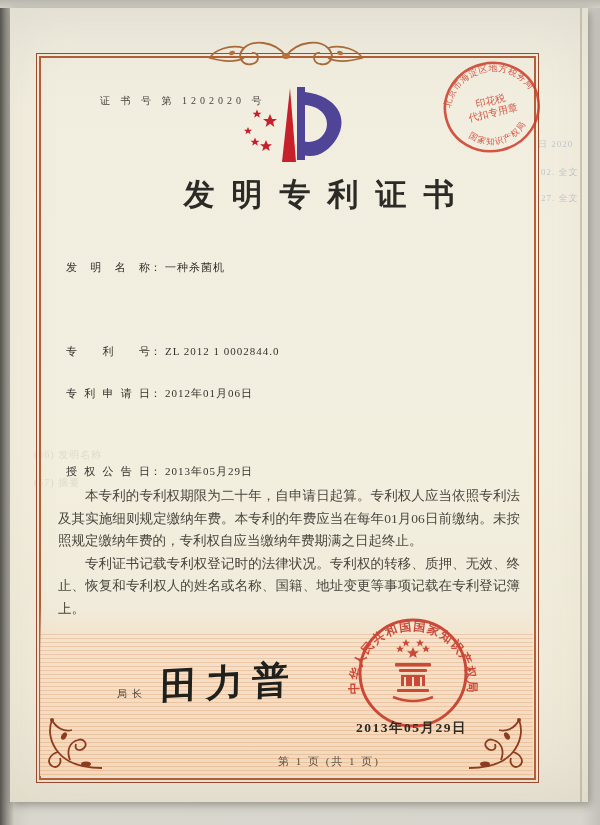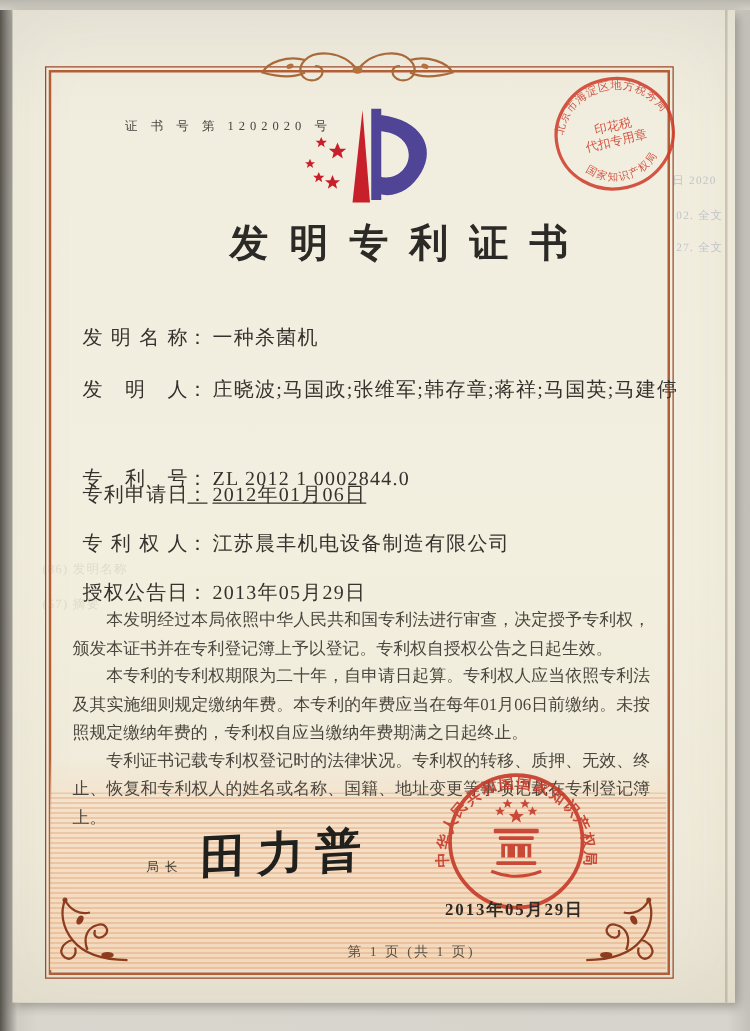--- a/index.html
+++ b/index.html
@@ -13,21 +13,21 @@
   
   .frame-outer{position:absolute;left:26px;top:45px;width:501px;height:728px;border:1px solid #9c4a2c;}
   .frame-inner{position:absolute;inset:2px;border:2px solid #b25f38;}
   .band{position:absolute;left:30px;top:598px;width:493px;height:170px;
     background:linear-gradient(180deg,rgba(246,224,200,0) 0,rgba(246,223,198,.85) 45px,rgba(244,216,186,.95) 100%);}
   .band-lines{position:absolute;left:0;right:0;top:28px;bottom:0;
     background:repeating-linear-gradient(180deg,rgba(214,138,88,.30) 0 1px,rgba(255,255,255,0) 1px 4px);}
   .certno{position:absolute;left:46px;top:86px;font-size:10px;letter-spacing:4px;color:#45443e;margin-left:44px;}
   .title{position:absolute;left:0;width:100%;top:166px;text-align:center;font-size:31px;font-weight:bold;
     letter-spacing:17px;text-indent:17px;color:#2b2a26;margin-left:20px;}
-  .field{position:absolute;left:56px;font-size:16px;color:#34322c;white-space:nowrap;}
+  .field{position:absolute;left:56px;font-size:11px;color:#34322c;white-space:nowrap;}
   .flabel{display:inline-block;width:84px;text-align:justify;text-align-last:justify;letter-spacing:0;vertical-align:bottom;}
   .fcolon{margin-right:4px;}
   .fvalue{letter-spacing:1px;}
   .paras{position:absolute;left:48px;top:477px;width:462px;font-size:13.5px;line-height:22.5px;
     color:#4a463e;text-align:justify;}
   .paras p{margin:0;text-indent:2em;}
   .signer-label{position:absolute;left:107px;top:679px;font-size:10px;letter-spacing:5px;color:#3b372f;}
   .signature{position:absolute;left:150px;top:650px;font-size:37px;font-weight:bold;color:#20201d;
     letter-spacing:9px;transform:rotate(-3deg) skewX(-4deg);font-family:"DejaVu Sans",sans-serif;}
   .issue-date{position:absolute;left:346px;top:711px;font-size:13.5px;letter-spacing:1.5px;color:#2f2b24;font-weight:bold;}
@@ -132,38 +132,31 @@
       <text font-size="8.5" fill="#cf3a28" letter-spacing="1">
         <textPath href="#taxbot" startOffset="50%" text-anchor="middle">国家知识产权局</textPath>
       </text>
     </svg>
 
     <div class="title">发明专利证书</div>
 
     <div class="field" style="top:252px;">
       <span class="flabel">发明名称</span><span class="fcolon">：</span><span class="fvalue">一种杀菌机</span>
     </div>
-    <div class="field" style="top:294px;">
-      <span class="flabel">发明人</span><span class="fcolon">：</span><span class="fvalue">庄晓波;马国政;张维军;韩存章;蒋祥;马国英;马建停</span>
-    </div>
-    <div class="field" style="top:336px;margin-top:29px;">
+    <div class="field" style="top:336px;">
       <span class="flabel">专利号</span><span class="fcolon">：</span><span class="fvalue">ZL 2012 1 0002844.0</span>
     </div>
-    <div class="field" style="top:378px;text-decoration:underline;">
+    <div class="field" style="top:378px;">
       <span class="flabel">专利申请日</span><span class="fcolon">：</span><span class="fvalue">2012年01月06日</span>
-    </div>
-    <div class="field" style="top:417px;">
-      <span class="flabel">专利权人</span><span class="fcolon">：</span><span class="fvalue">江苏晨丰机电设备制造有限公司</span>
     </div>
     <div class="field" style="top:456px;">
       <span class="flabel">授权公告日</span><span class="fcolon">：</span><span class="fvalue">2013年05月29日</span>
     </div>
 
     <div class="paras">
-      <p>本发明经过本局依照中华人民共和国专利法进行审查，决定授予专利权，颁发本证书并在专利登记簿上予以登记。专利权自授权公告之日起生效。</p>
       <p>本专利的专利权期限为二十年，自申请日起算。专利权人应当依照专利法及其实施细则规定缴纳年费。本专利的年费应当在每年01月06日前缴纳。未按照规定缴纳年费的，专利权自应当缴纳年费期满之日起终止。</p>
       <p>专利证书记载专利权登记时的法律状况。专利权的转移、质押、无效、终止、恢复和专利权人的姓名或名称、国籍、地址变更等事项记载在专利登记簿上。</p>
     </div>
 
     <div class="signer-label">局长</div>
     <div class="signature">田力普</div>
 
     <svg class="seal-office" width="134" height="126" viewBox="0 0 134 126">
       <defs>
         <path id="sealarc" d="M16,95 A55,55 0 1 1 118,95"></path>

